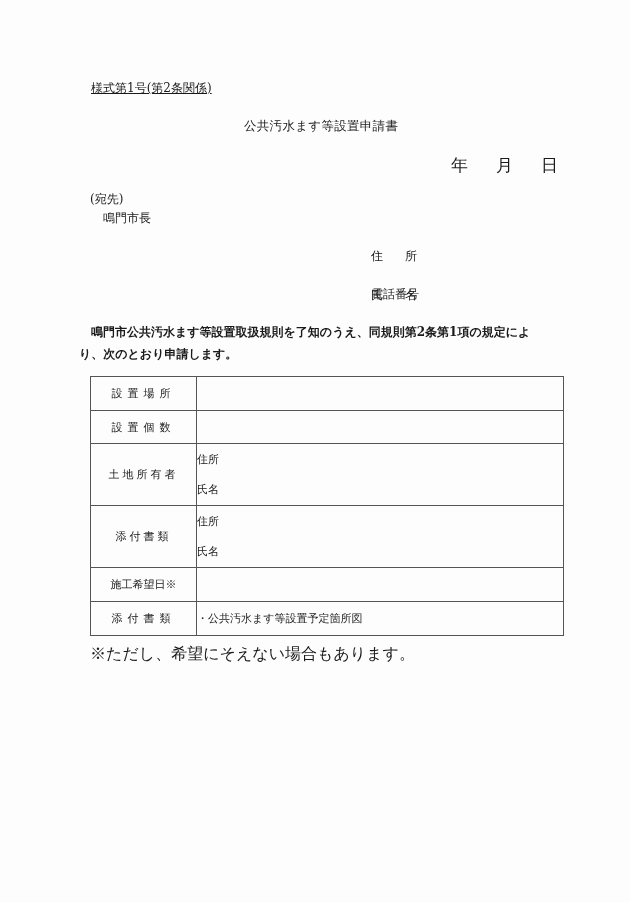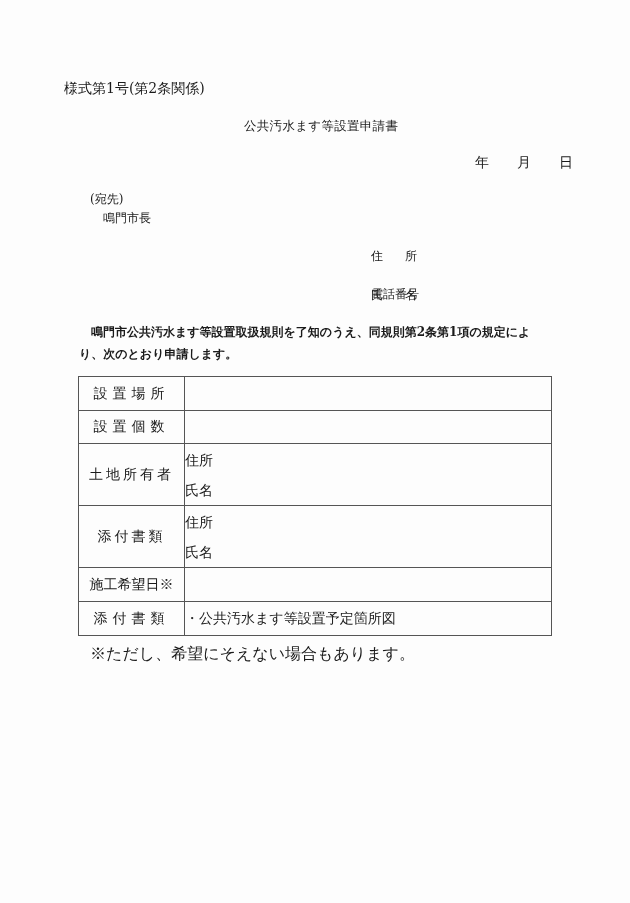--- a/index.html
+++ b/index.html
@@ -3,35 +3,35 @@
 <meta charset="utf-8">
 <style>
   html, body { margin: 0; padding: 0; }
   body {
     width: 630px; height: 903px; background: #fdfdfd;
     font-family: "DejaVu Serif", "Liberation Serif", serif;
     color: #1a1a1a; position: relative; overflow: hidden;
     font-size: 12px;
   }
   .abs { position: absolute; white-space: nowrap; }
-  #form-no { left: 64px; top: 80px; font-size: 14px; }
+  #form-no { left: 91px; top: 80px; font-size: 12px; text-decoration: underline; }
   #doc-title { left: 244px; top: 118px; font-size: 12.5px; letter-spacing: 0.3px; }
-  #date-line { left: 451px; top: 154px; font-size: 14px; margin-left: 24px; }
+  #date-line { left: 451px; top: 154px; font-size: 17px; }
   #date-line span { display: inline-block; }
   #addr-label { left: 90px; top: 191px; }
   #addressee { left: 103px; top: 210px; }
   .applicant { left: 371px; font-size: 12px; }
   #app-addr { top: 248px; }
   #app-name { top: 267px; margin-top: 20px; }
   #app-tel { top: 286px; }
   .sp { display: inline-block; width: 22px; }
   #body-text { left: 79px; top: 321px; width: 475px; line-height: 22px; white-space: normal; font-size: 12px; text-indent: 12px; font-weight: bold; }
   table.form {
-    position: absolute; left: 78px; top: 376px; width: 474px;
-    border-collapse: collapse; font-size: 14px;
+    position: absolute; left: 90px; top: 376px; width: 474px;
+    border-collapse: collapse; font-size: 11px;
   }
   table.form td { border: 1px solid #555; padding: 0; }
   td.lbl { width: 105px; text-align: center; letter-spacing: 5px; }
   td.lbl.tight { letter-spacing: 0; }
   td.val { padding-left: 6px; }
   .sub { display: block; height: 30px; line-height: 30px; }
   #note { left: 90px; top: 644px; font-size: 16px; }
 </style>
 </head>
 <body>

